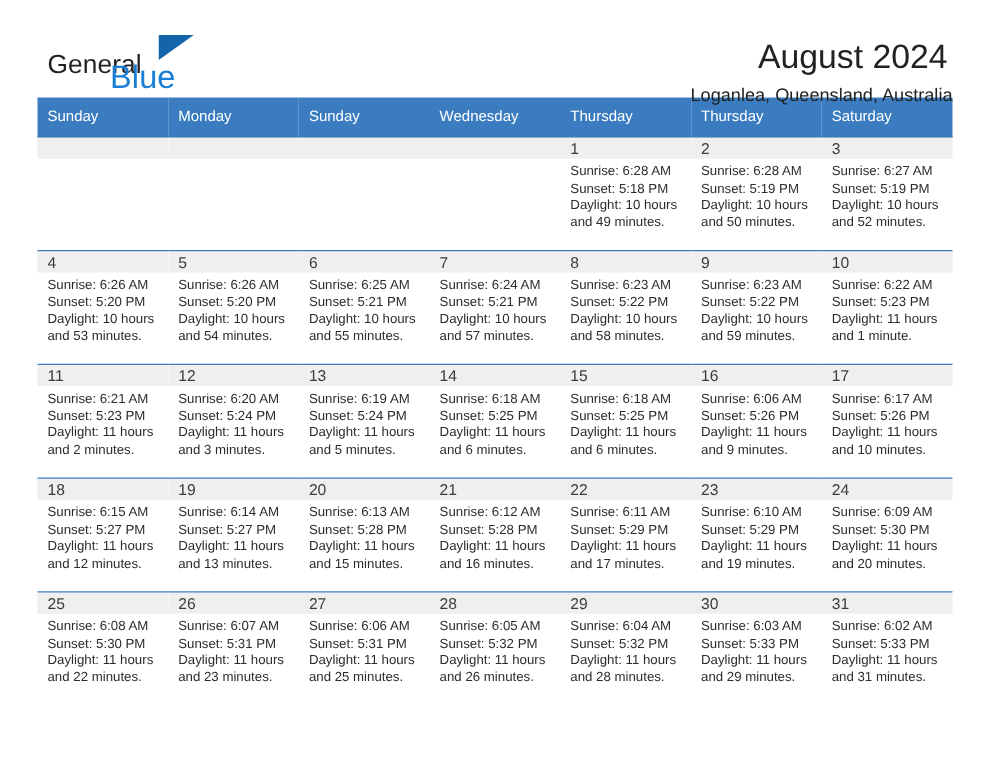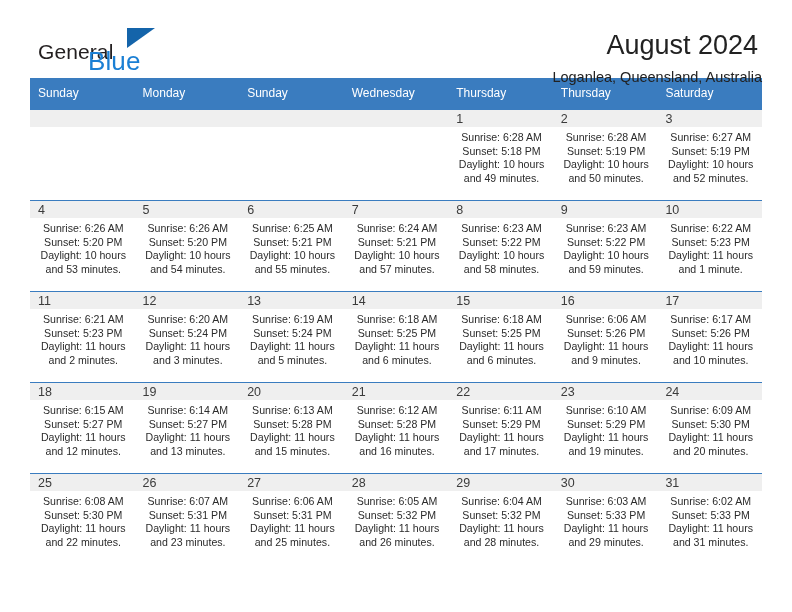--- a/index.html
+++ b/index.html
@@ -120,21 +120,20 @@
     font-size: 12.5px;
     line-height: 15px;
     color: #3b3b3b;
     box-sizing: border-box;
   }
   .cell-body {
     padding: 4px 6px 0 8px;
     font-size: 10.6px;
     line-height: 13.6px;
     color: #2b2b2b;
-    text-align: center;
   }
   .cell-body div {
     white-space: normal;
   }
   td.empty .daynum-band {
     background: #efefef;
   }
 </style>
 </head>
 <body>

